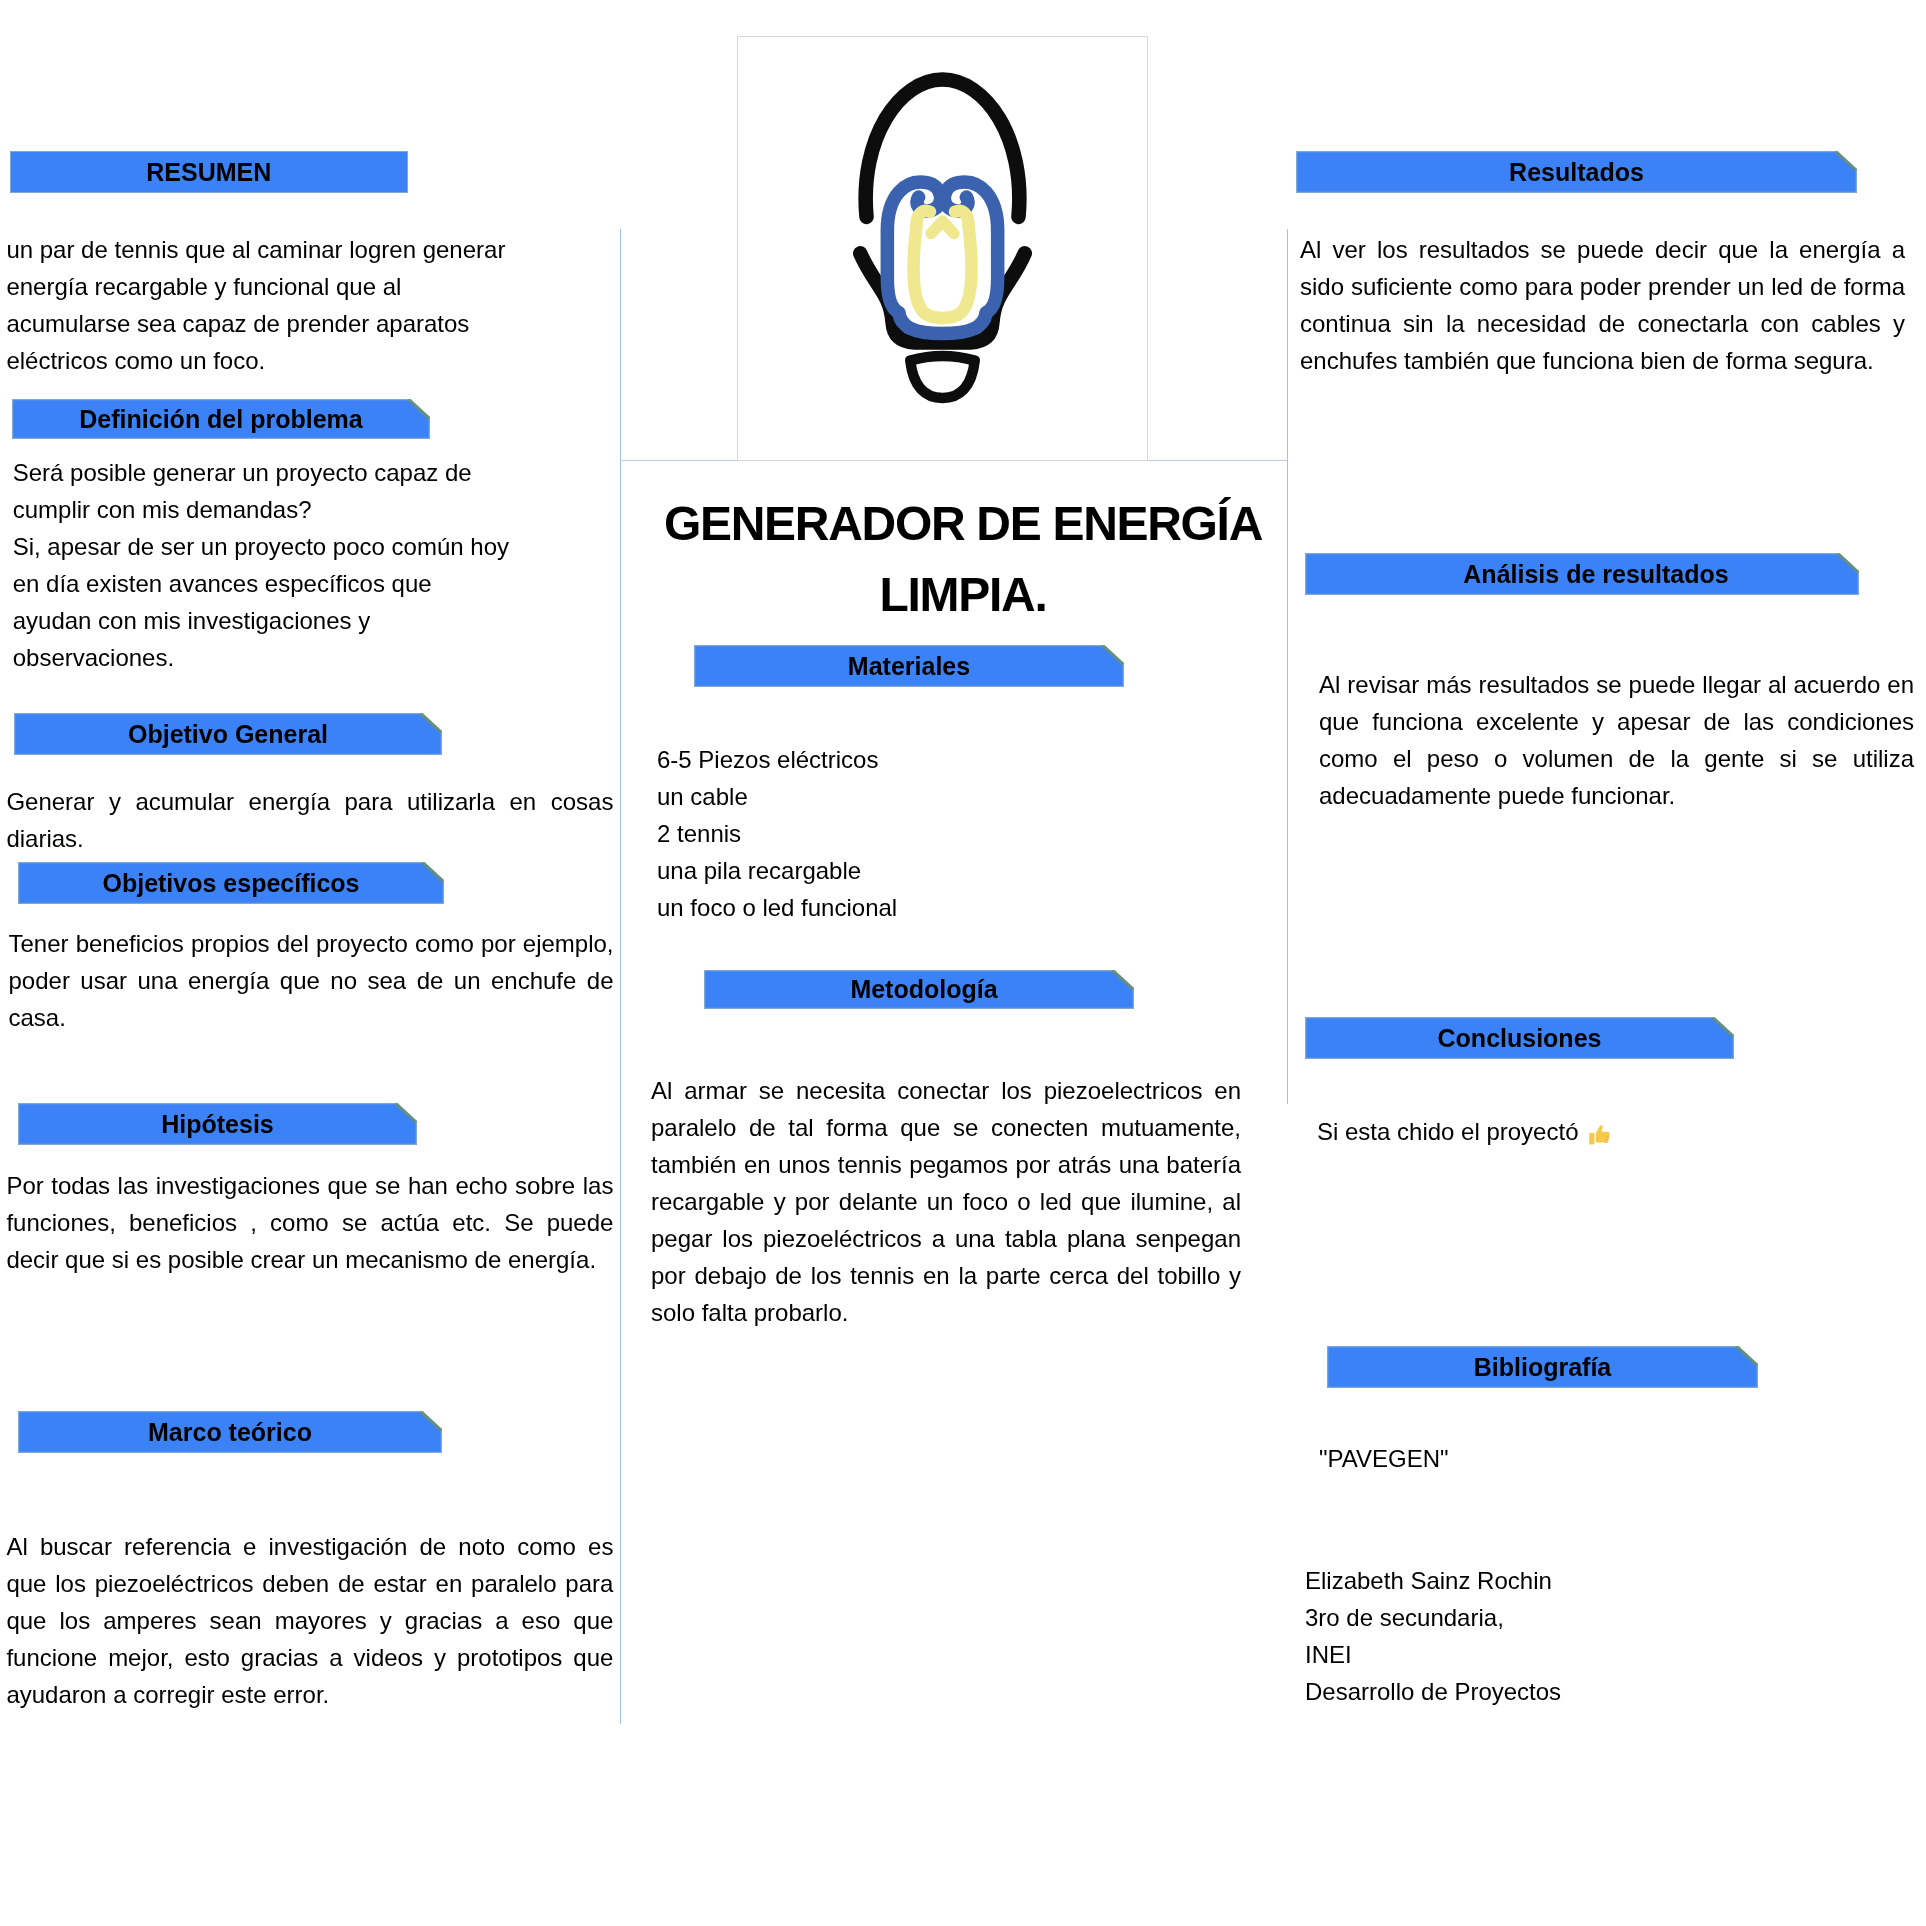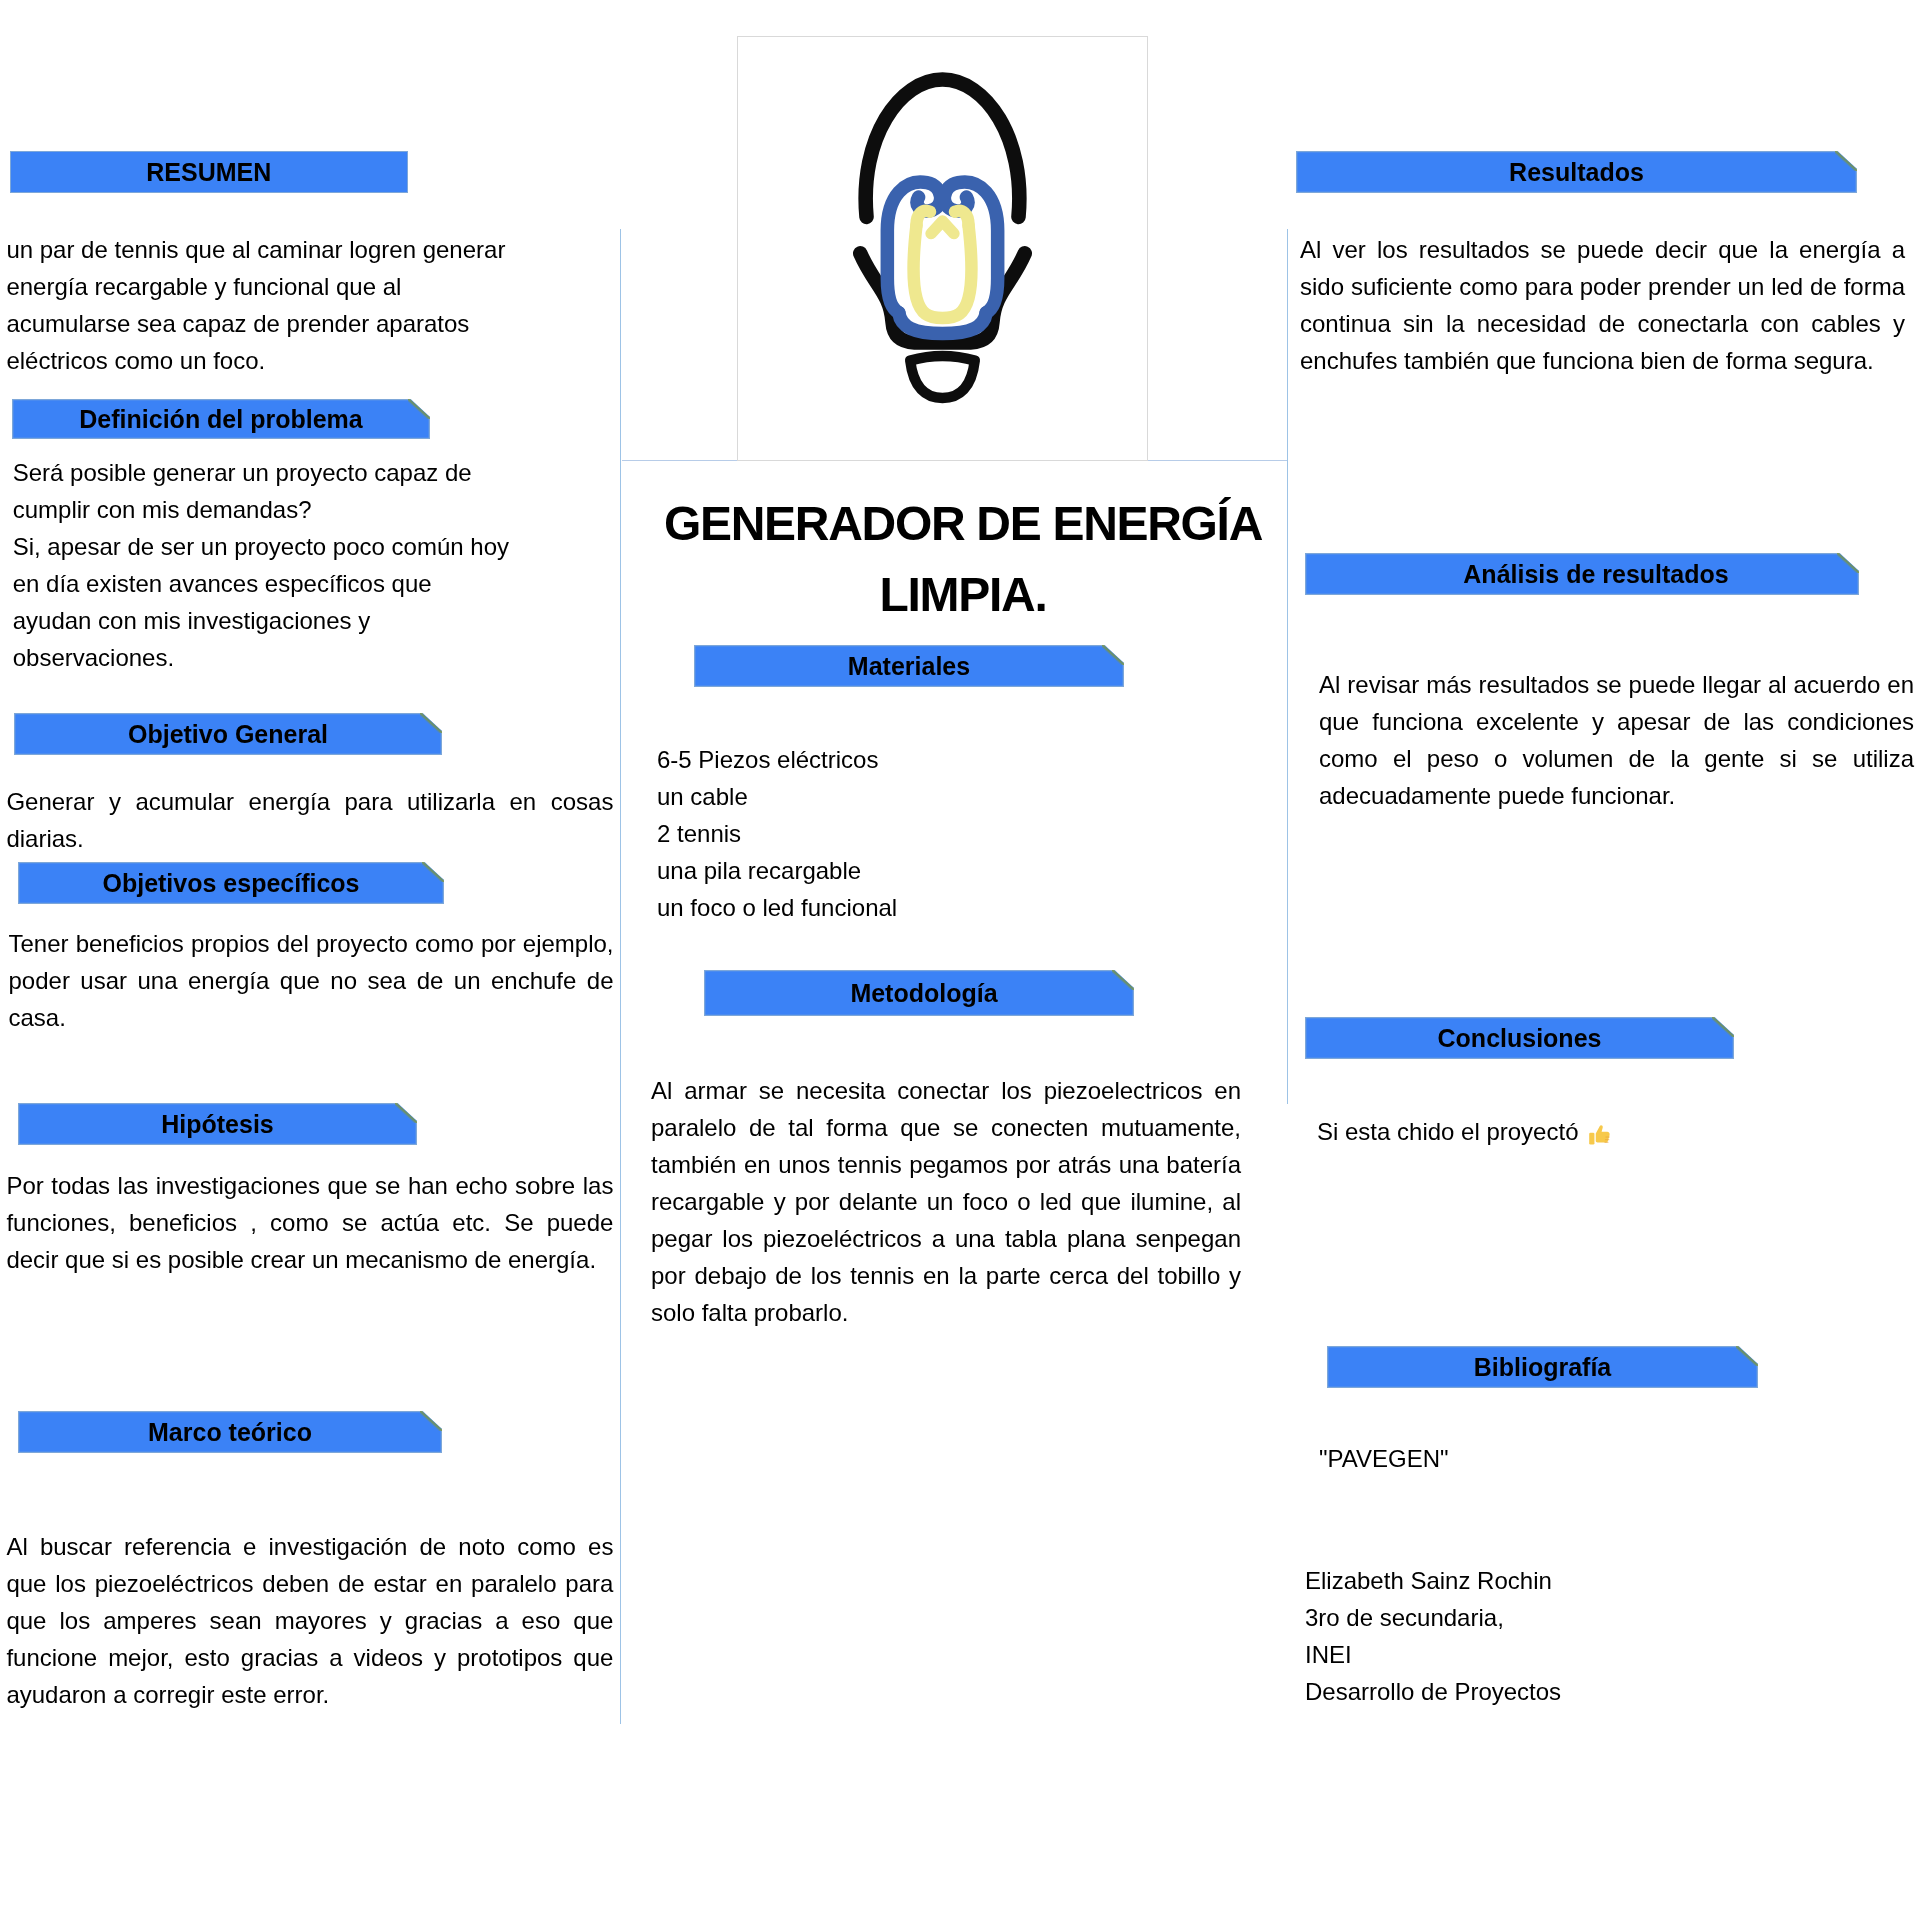--- a/index.html
+++ b/index.html
@@ -140,21 +140,21 @@
 
   <div class="bar fold" style="left:694px;top:645px;width:430px;height:42px;">
     <span>Materiales</span>
   </div>
   <div class="txt" style="left:657px;top:741px;width:595px;">6-5 Piezos eléctricos
 un cable
 2 tennis
 una pila recargable
 un foco o led funcional</div>
 
-  <div class="bar fold" style="left:704px;top:970px;width:430px;height:46px;padding-left:10px;">
+  <div class="bar fold" style="left:704px;top:970px;width:430px;height:39px;padding-left:10px;">
     <span>Metodología</span>
   </div>
   <div class="txt just" style="left:651px;top:1072px;width:590px;">Al armar se necesita conectar los piezoelectricos en paralelo de tal forma que se conecten mutuamente, también en unos tennis pegamos por atrás una batería recargable y por delante un foco o led que ilumine, al pegar los piezoeléctricos a una tabla plana senpegan por debajo de los tennis en la parte cerca del tobillo y solo falta probarlo.</div>
 
   <div class="bar fold" style="left:1296px;top:151px;width:561px;height:42px;">
     <span>Resultados</span>
   </div>
   <div class="txt just" style="left:1300px;top:231px;width:605px;">Al ver los resultados se puede decir que la energía a sido suficiente como para poder prender un led de forma continua sin la necesidad de conectarla con cables y enchufes también que funciona bien de forma segura.</div>
 
   <div class="bar fold" style="left:1305px;top:553px;width:554px;height:42px;padding-left:28px;">

